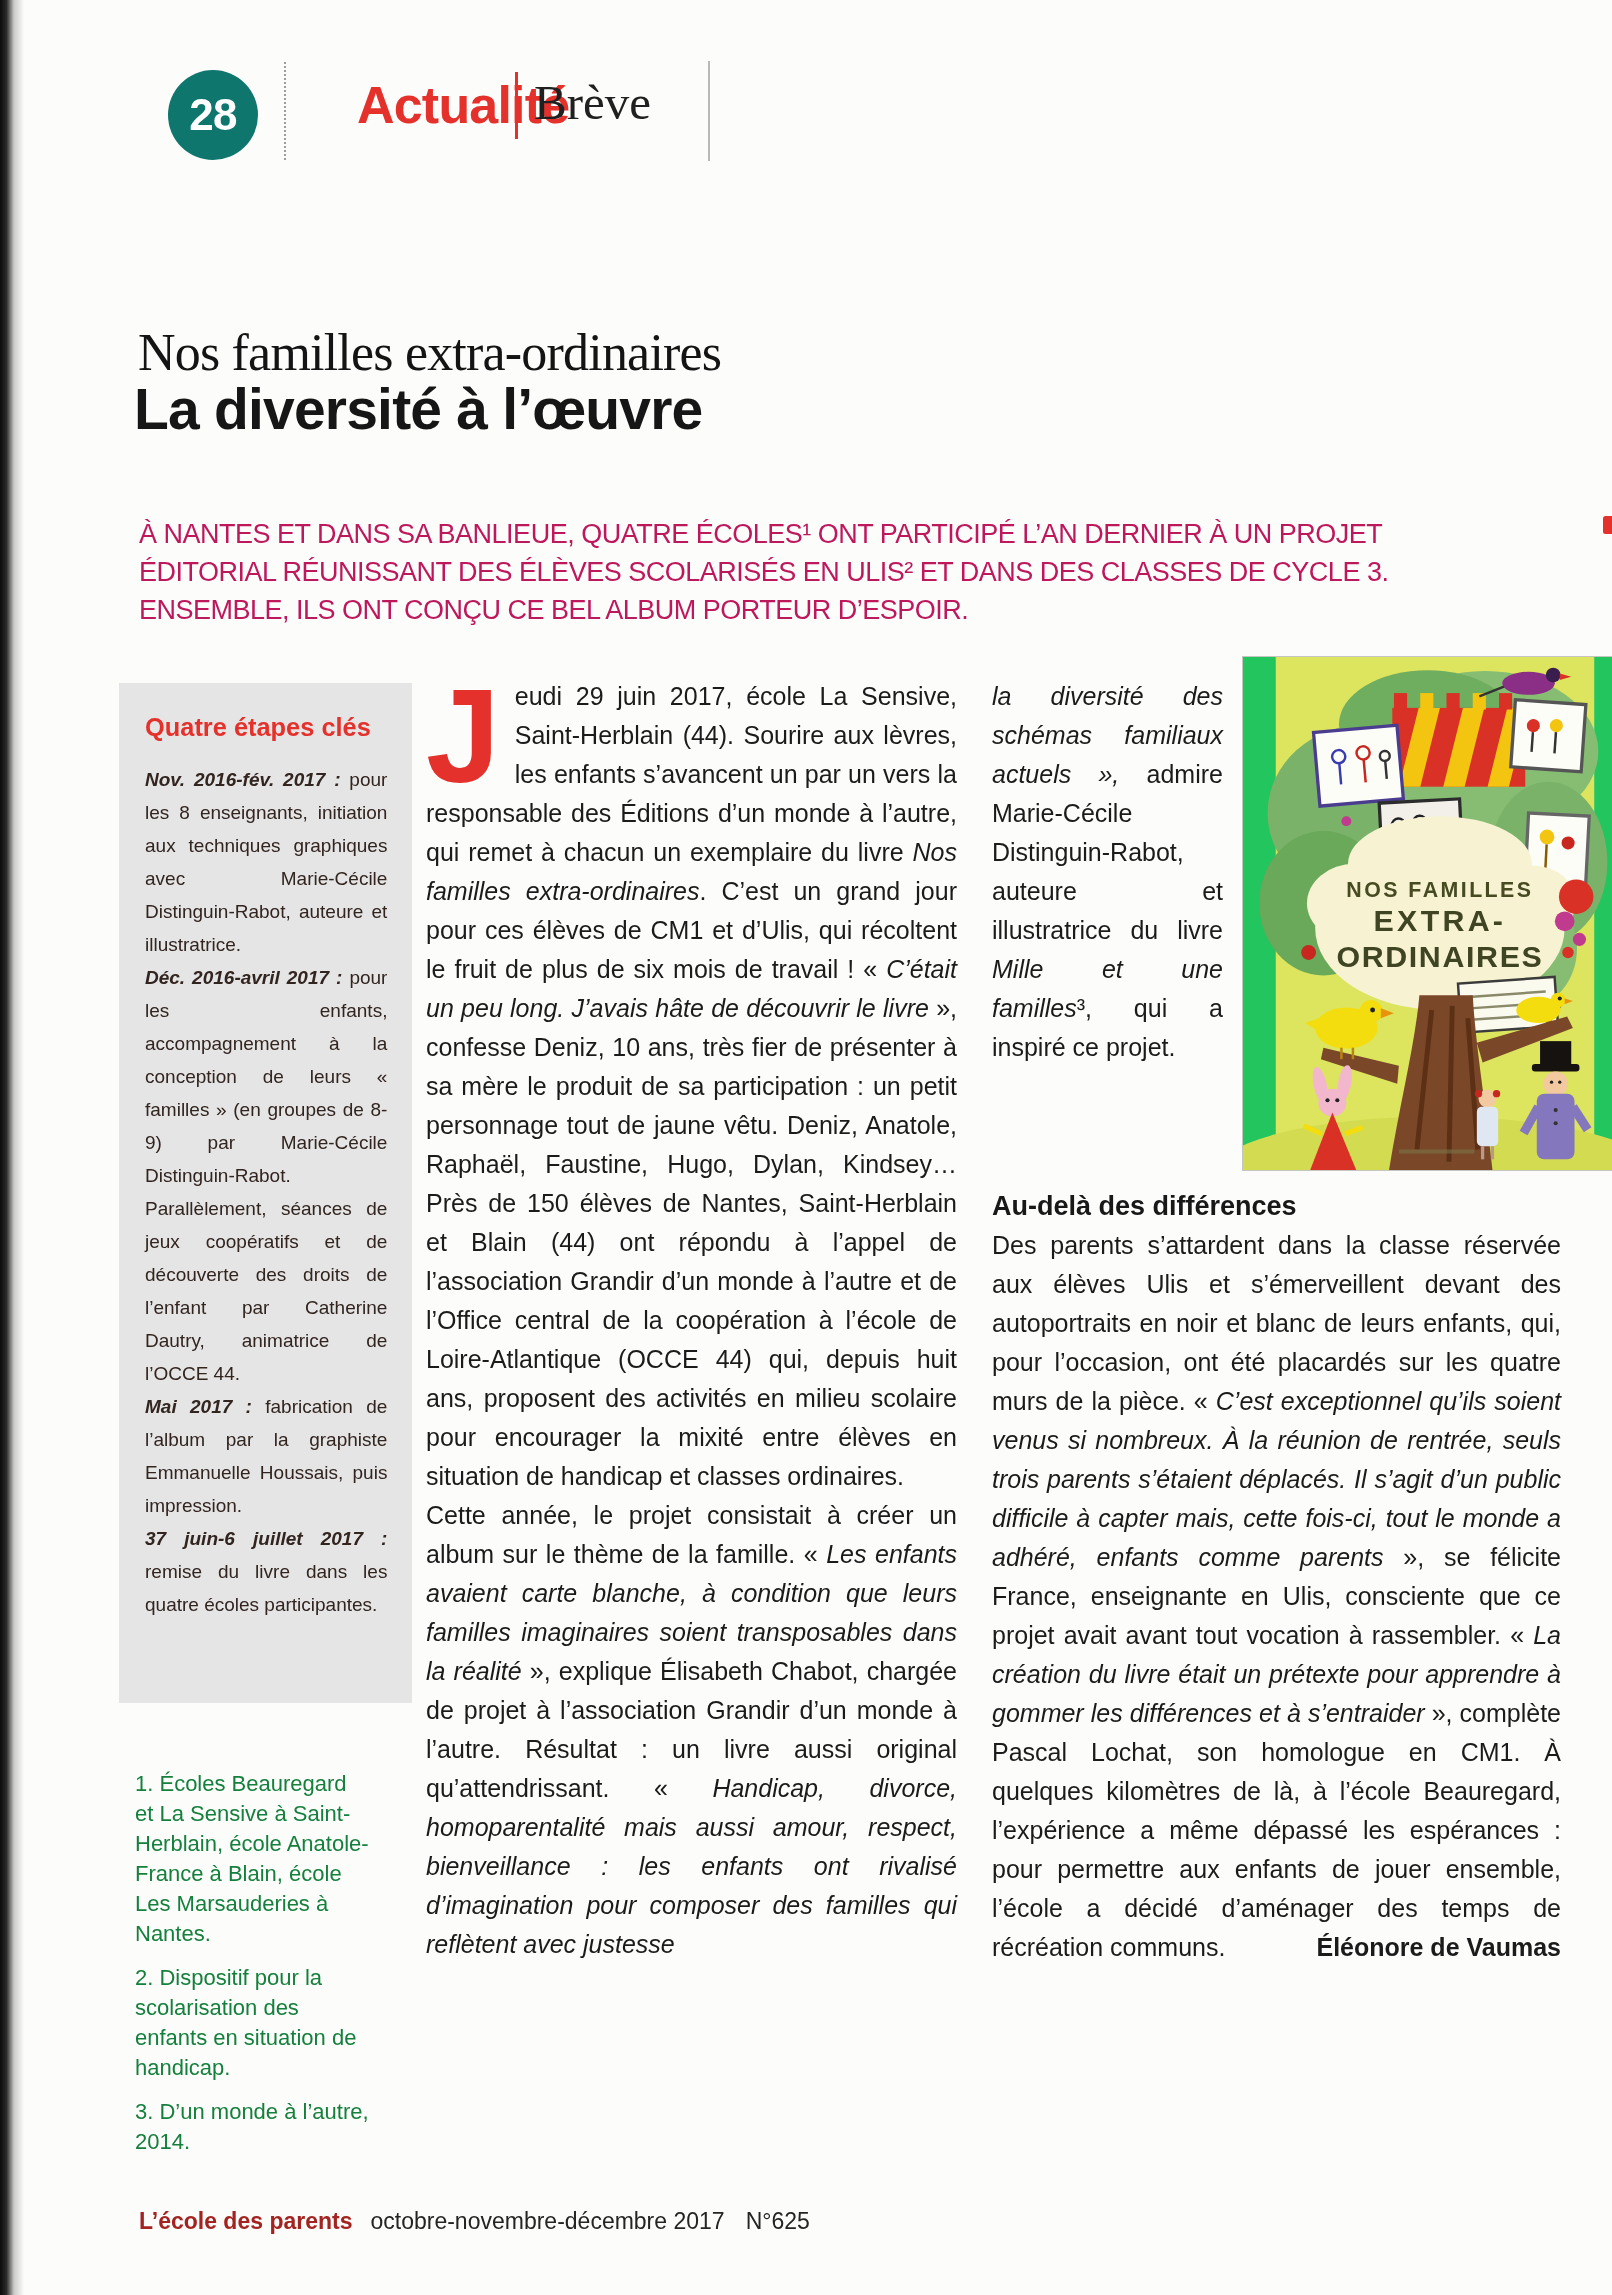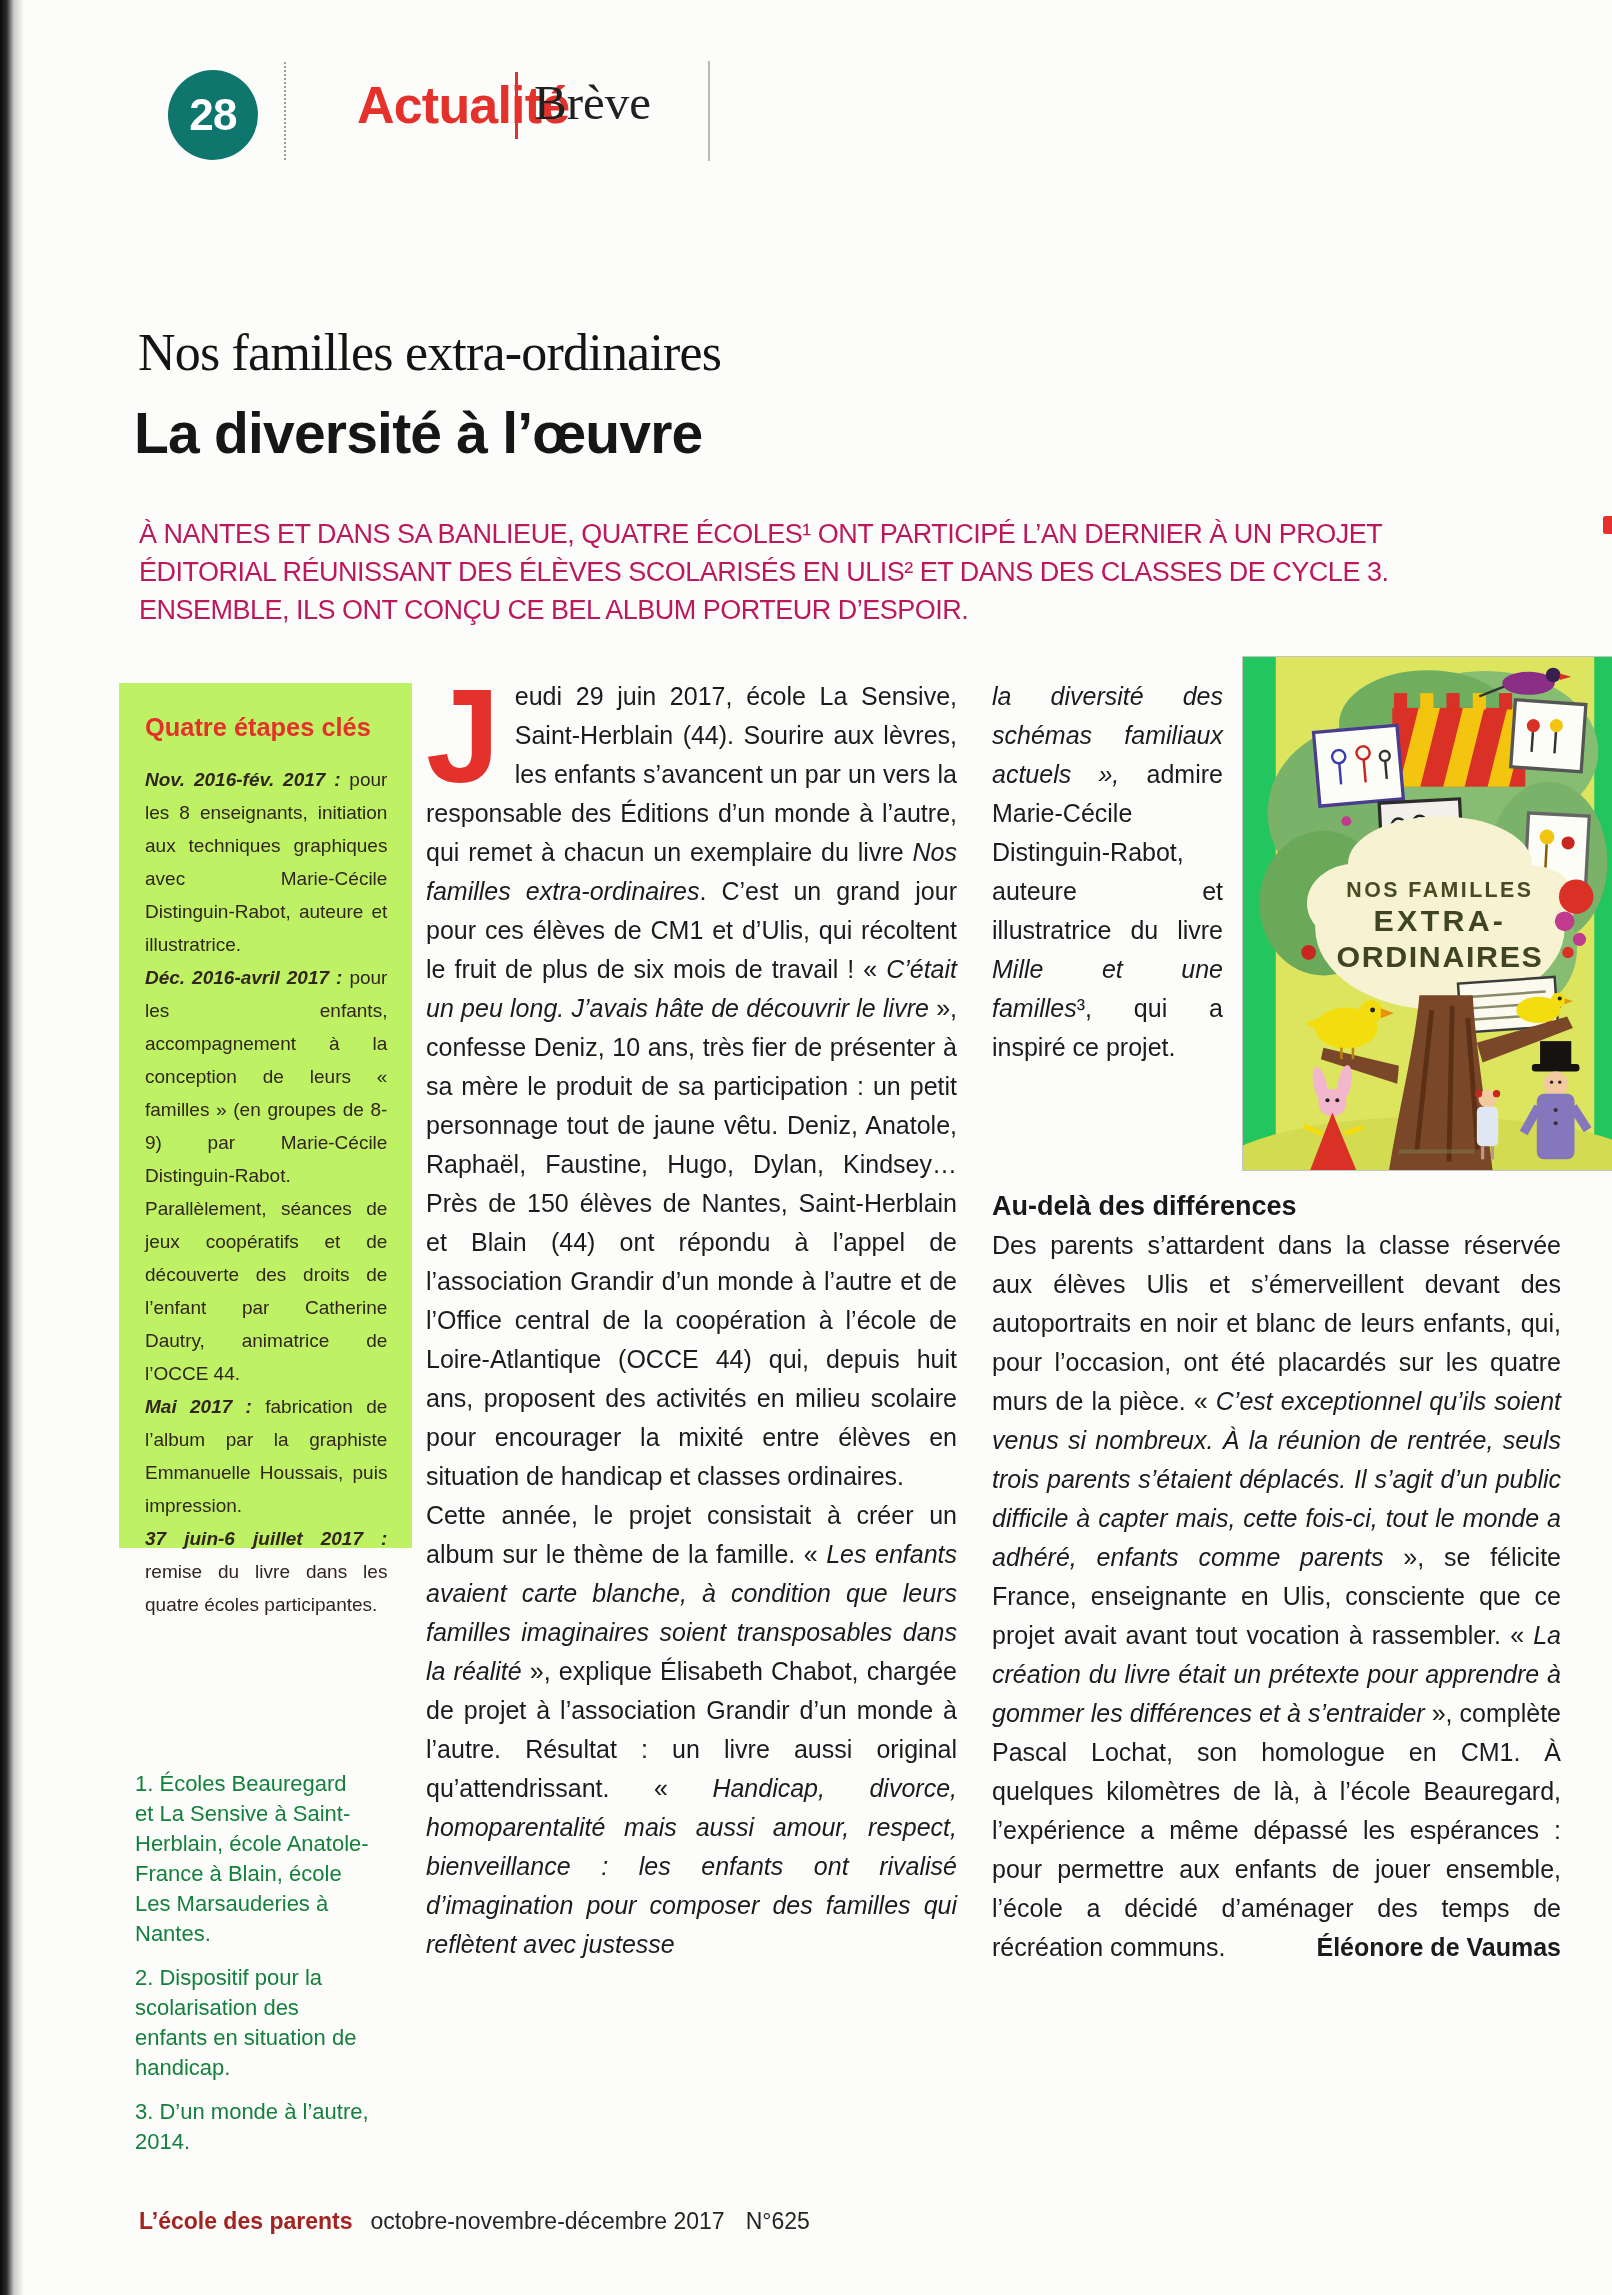--- a/index.html
+++ b/index.html
@@ -18,25 +18,25 @@
          display:flex;align-items:center;justify-content:center;}
   .badge span{color:#fff;font-size:44px;font-weight:bold;letter-spacing:-0.8px;}
   .hsep1{left:284px;top:62px;height:98px;border-left:2.5px dotted #9d9d9d;}
   .section-label{left:357px;top:75px;font-size:52px;font-weight:bold;color:#e5312b;letter-spacing:-0.8px;}
   .hsep2{left:515px;top:72px;width:3.3px;height:67px;background:#e5312b;}
   .rubric-label{left:534px;top:74px;font-family:"Liberation Serif",serif;font-size:49px;color:#202020;}
   .hsep3{left:708px;top:61px;width:1.6px;height:100px;background:#b9b9b6;}
 
   
   .kicker{left:138px;top:323px;font-family:"Liberation Serif",serif;font-size:52px;color:#141414;letter-spacing:-0.8px;}
-  .page-title{left:134px;top:400px;font-size:57px;font-weight:bold;color:#161616;letter-spacing:-0.8px;}
+  .page-title{left:134px;top:376px;font-size:57px;font-weight:bold;color:#161616;letter-spacing:-0.8px;}
   .lede{left:139px;top:515px;width:1352px;font-size:27px;line-height:38px;color:#be185d;letter-spacing:-0.5px;}
 
   
-  .sidebar{left:119px;top:683px;width:293px;height:865px;background:#bef264;
+  .sidebar{left:119px;top:683px;width:293px;height:1020px;background:#e5e5e5;
            padding:29.5px 24.6px 0 26px;box-sizing:border-box;color:#32241f;}
   .sidebar-title{color:#e5312b;font-size:25.4px;font-weight:bold;margin:0 0 21px 0;}
   .sidebar p.step{margin:0;font-size:19px;line-height:33px;text-align:justify;}
   .sidebar .lead{font-weight:bold;font-style:italic;}
 
   
   .footnotes{left:135px;top:1769px;width:234px;font-size:22px;line-height:30px;color:#15803d;}
   .footnotes p{margin:0 0 14px 0;}
 
   

